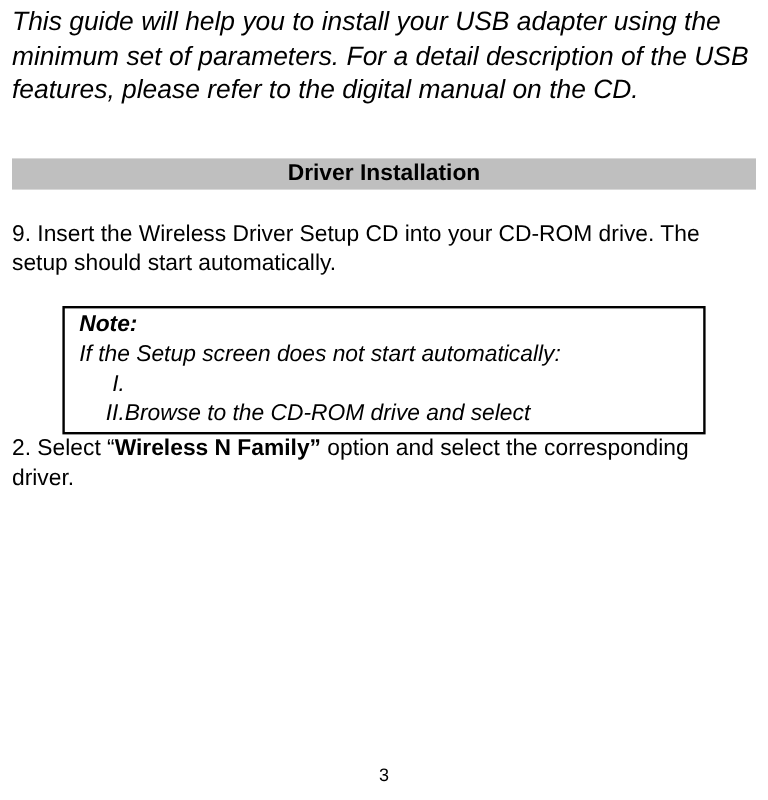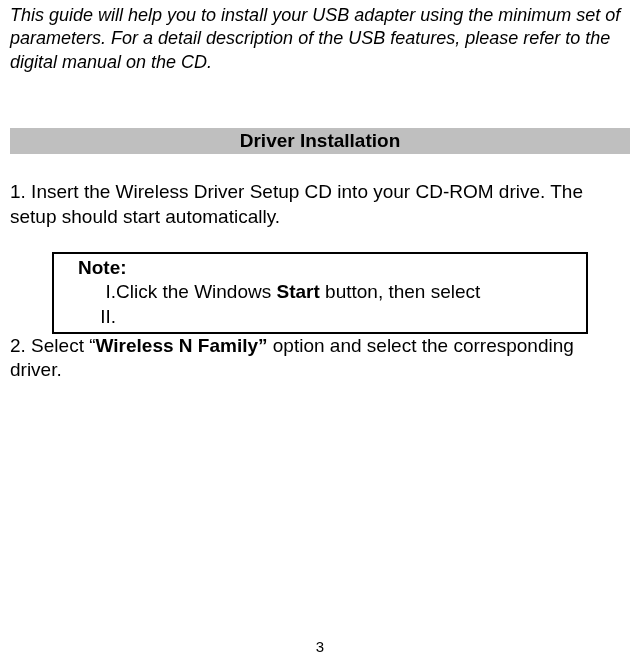--- a/index.html
+++ b/index.html
@@ -11,23 +11,23 @@
       width: 640px;
       height: 667px;
       padding: 4px 10px 10px 10px;
       font-family: Verdana, Geneva, sans-serif;
       color: #000;
       background: #fff;
       position: relative;
     }
     .intro {
       font-style: italic;
-      font-size: 18px;
+      font-size: 22px;
       line-height: 1.3;
-      margin-bottom: 54px;
+      margin-bottom: 42px;
     }
     .section-heading {
       background: #bfbfbf;
       text-align: center;
       font-weight: bold;
       font-size: 19px;
       padding: 2px 0;
       margin-bottom: 26px;
       margin-top: 19px;
     }
@@ -37,21 +37,22 @@
       margin-bottom: 22px;
     }
     .step-2 {
     }
     .bold {
       font-weight: bold;
     }
     .note-box {
       border: 2px solid #000;
       margin: 0 42px 0 42px;
-      padding: 2px 8px 2px 24px;
+      padding: 2px 8px 2px 12px;
+      font-style: italic;
       font-size: 19px;
       line-height: 1.3;
     }
     .note-title {
       font-weight: bold;
     }
     .roman-item {
       display: flex;
       align-items: flex-start;
     }
@@ -76,28 +77,29 @@
       font-style: normal;
     }
   </style>
 </head>
 <body>
 
 <p class="intro">This guide will help you to install your USB adapter using the minimum set of parameters.  For a detail description of the USB features, please refer to the digital manual on the CD.</p>
 
 <div class="section-heading">Driver Installation</div>
 
-<p class="step">1. Insert the Wireless Driver Setup CD into your CD-ROM drive. The setup should start automatically.</p>
+<p class="step">9. Insert the Wireless Driver Setup CD into your CD-ROM drive. The setup should start automatically.</p>
 
 <div class="note-box">
   <div class="note-title">Note:</div>
+  <div>If the Setup screen does not start automatically:</div>
   <div class="roman-item">
     <span class="roman-num"> I.</span>
-    <span class="roman-text"><span>Click the Windows </span><span class="bold">Start</span><span> button, then select </span></span>
   </div>
   <div class="roman-item">
     <span class="roman-num">II.</span>
+    <span class="roman-text">Browse to the CD-ROM drive and select</span>
   </div>
 </div>
 
 <p class="step step-2"><span>2. Select “</span><span class="bold">Wireless N Family”</span><span> option and select the corresponding driver.</span></p>
 
 <div class="page-number">3</div>
 
 </body></html>

